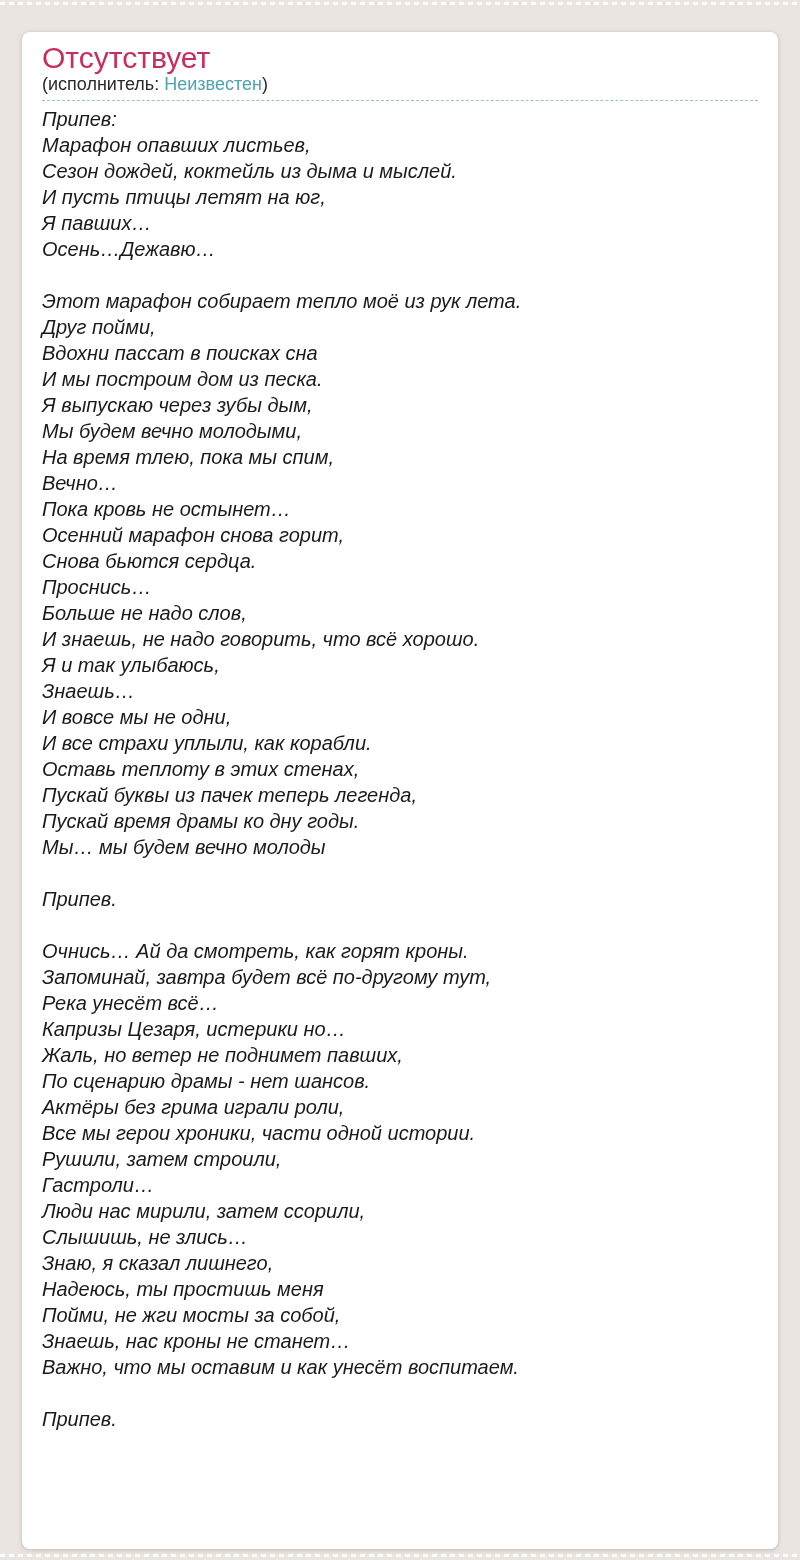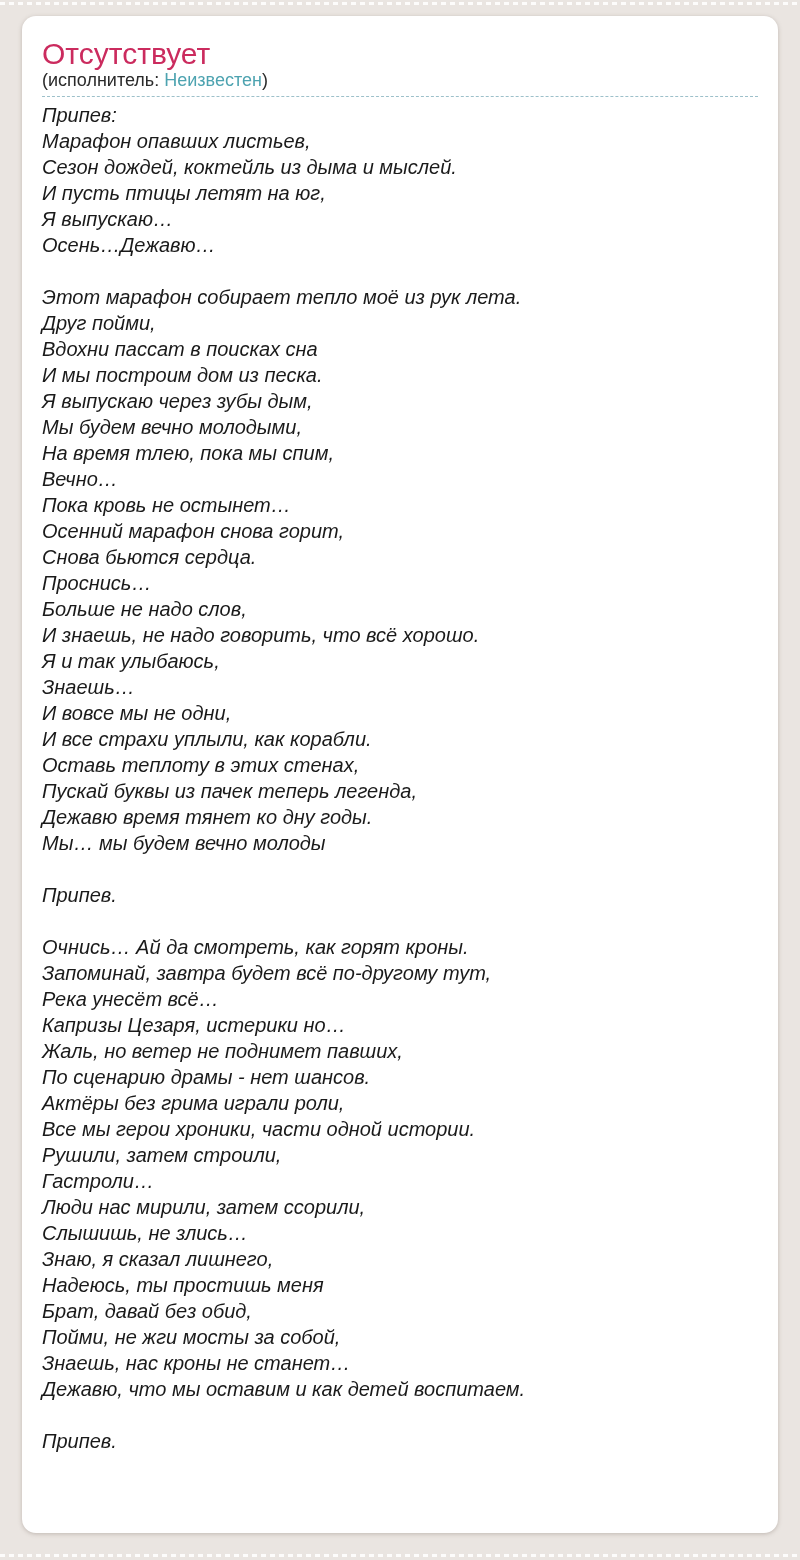--- a/index.html
+++ b/index.html
@@ -28,28 +28,28 @@
     background: repeating-linear-gradient(90deg,
       #fdfcfb 0px, #fdfcfb 5px,
       rgba(253,252,251,0) 5px, rgba(253,252,251,0) 9px);
   }
   .stitch.top { top: 2px; }
   .stitch.bottom { bottom: 3px; }
 
   .card {
     position: absolute;
     left: 22px;
-    top: 16px;
+    top: 32px;
     width: 756px;
     height: 1517px;
     box-sizing: border-box;
     background: #ffffff;
-    border-radius: 14px;
+    border-radius: 8px;
     box-shadow: 0 1px 4px rgba(140,128,120,0.45);
-    padding: 22px 20px 24px 20px;
+    padding: 10px 20px 24px 20px;
   }
 
   .title {
     margin: 0;
     font-size: 30px;
     font-weight: 400;
     line-height: 32px;
     color: #cb2b5e;
   }
 
@@ -90,21 +90,21 @@
 
   <div class="artist-line">
     <span>(исполнитель:</span><a class="artist-link" href="#">Неизвестен</a><span>)</span>
   </div>
 
   <div class="lyrics">
       <div class="line">Припев:</div>
       <div class="line">Марафон опавших листьев,</div>
       <div class="line">Сезон дождей, коктейль из дыма и мыслей.</div>
       <div class="line">И пусть птицы летят на юг,</div>
-      <div class="line">Я выпускаю…</div>
+      <div class="line">Я павших…</div>
       <div class="line">Осень…Дежавю…</div>
       <div class="line">&nbsp;</div>
       <div class="line">Этот марафон собирает тепло моё из рук лета.</div>
       <div class="line">Друг пойми,</div>
       <div class="line">Вдохни пассат в поисках сна</div>
       <div class="line">И мы построим дом из песка.</div>
       <div class="line">Я выпускаю через зубы дым,</div>
       <div class="line">Мы будем вечно молодыми,</div>
       <div class="line">На время тлею, пока мы спим,</div>
       <div class="line">Вечно…</div>
@@ -113,41 +113,40 @@
       <div class="line">Снова бьются сердца.</div>
       <div class="line">Проснись…</div>
       <div class="line">Больше не надо слов,</div>
       <div class="line">И знаешь, не надо говорить, что всё хорошо.</div>
       <div class="line">Я и так улыбаюсь,</div>
       <div class="line">Знаешь…</div>
       <div class="line">И вовсе мы не одни,</div>
       <div class="line">И все страхи уплыли, как корабли.</div>
       <div class="line">Оставь теплоту в этих стенах,</div>
       <div class="line">Пускай буквы из пачек теперь легенда,</div>
-      <div class="line">Дежавю время тянет ко дну годы.</div>
+      <div class="line">Пускай время драмы ко дну годы.</div>
       <div class="line">Мы… мы будем вечно молоды</div>
       <div class="line">&nbsp;</div>
       <div class="line">Припев.</div>
       <div class="line">&nbsp;</div>
       <div class="line">Очнись… Ай да смотреть, как горят кроны.</div>
       <div class="line">Запоминай, завтра будет всё по-другому тут,</div>
       <div class="line">Река унесёт всё…</div>
       <div class="line">Капризы Цезаря, истерики но…</div>
       <div class="line">Жаль, но ветер не поднимет павших,</div>
       <div class="line">По сценарию драмы - нет шансов.</div>
       <div class="line">Актёры без грима играли роли,</div>
       <div class="line">Все мы герои хроники, части одной истории.</div>
       <div class="line">Рушили, затем строили,</div>
       <div class="line">Гастроли…</div>
       <div class="line">Люди нас мирили, затем ссорили,</div>
       <div class="line">Слышишь, не злись…</div>
       <div class="line">Знаю, я сказал лишнего,</div>
       <div class="line">Надеюсь, ты простишь меня</div>
-      <div class="line">Брат, давай без обид,</div>
       <div class="line">Пойми, не жги мосты за собой,</div>
       <div class="line">Знаешь, нас кроны не станет…</div>
-      <div class="line">Дежавю, что мы оставим и как детей воспитаем.</div>
+      <div class="line">Важно, что мы оставим и как унесёт воспитаем.</div>
       <div class="line">&nbsp;</div>
       <div class="line">Припев.</div>
     </div>
 </div>
 
 <div class="stitch bottom"></div>
 
 </body></html>

